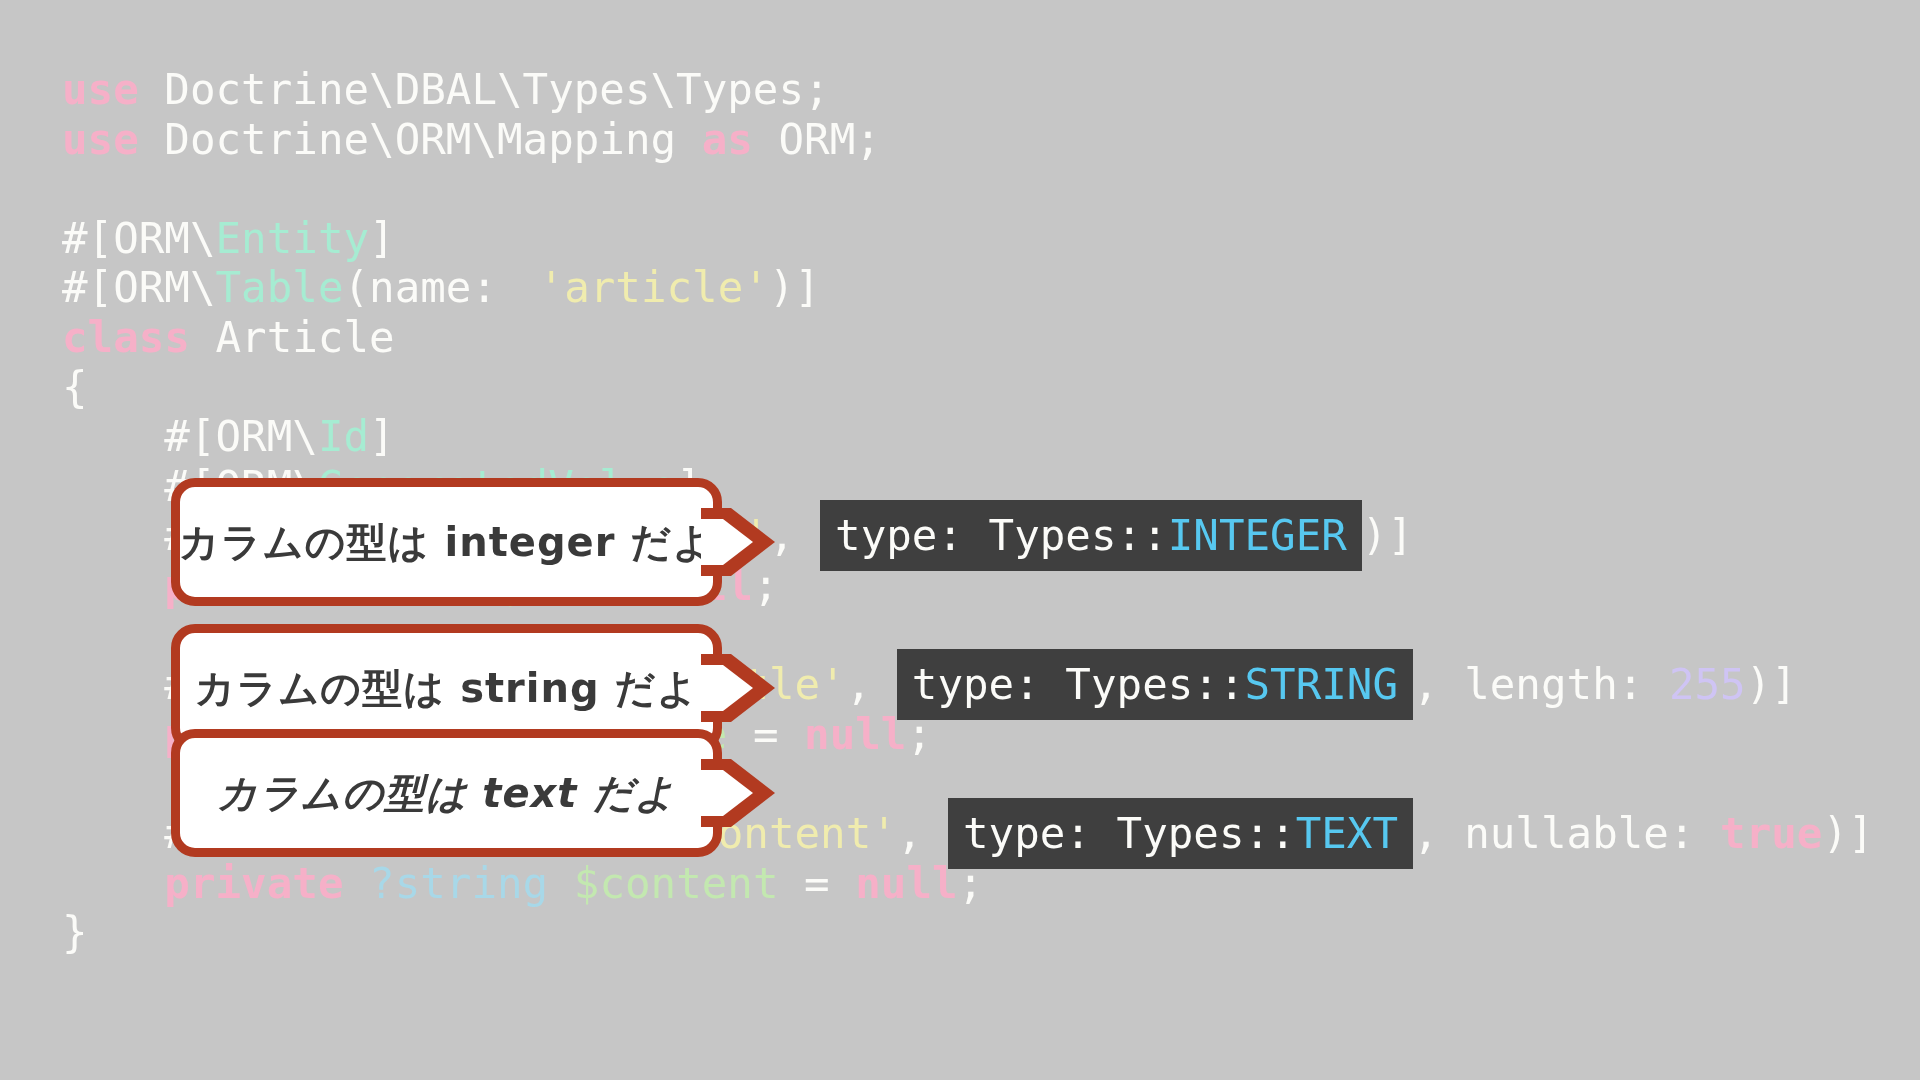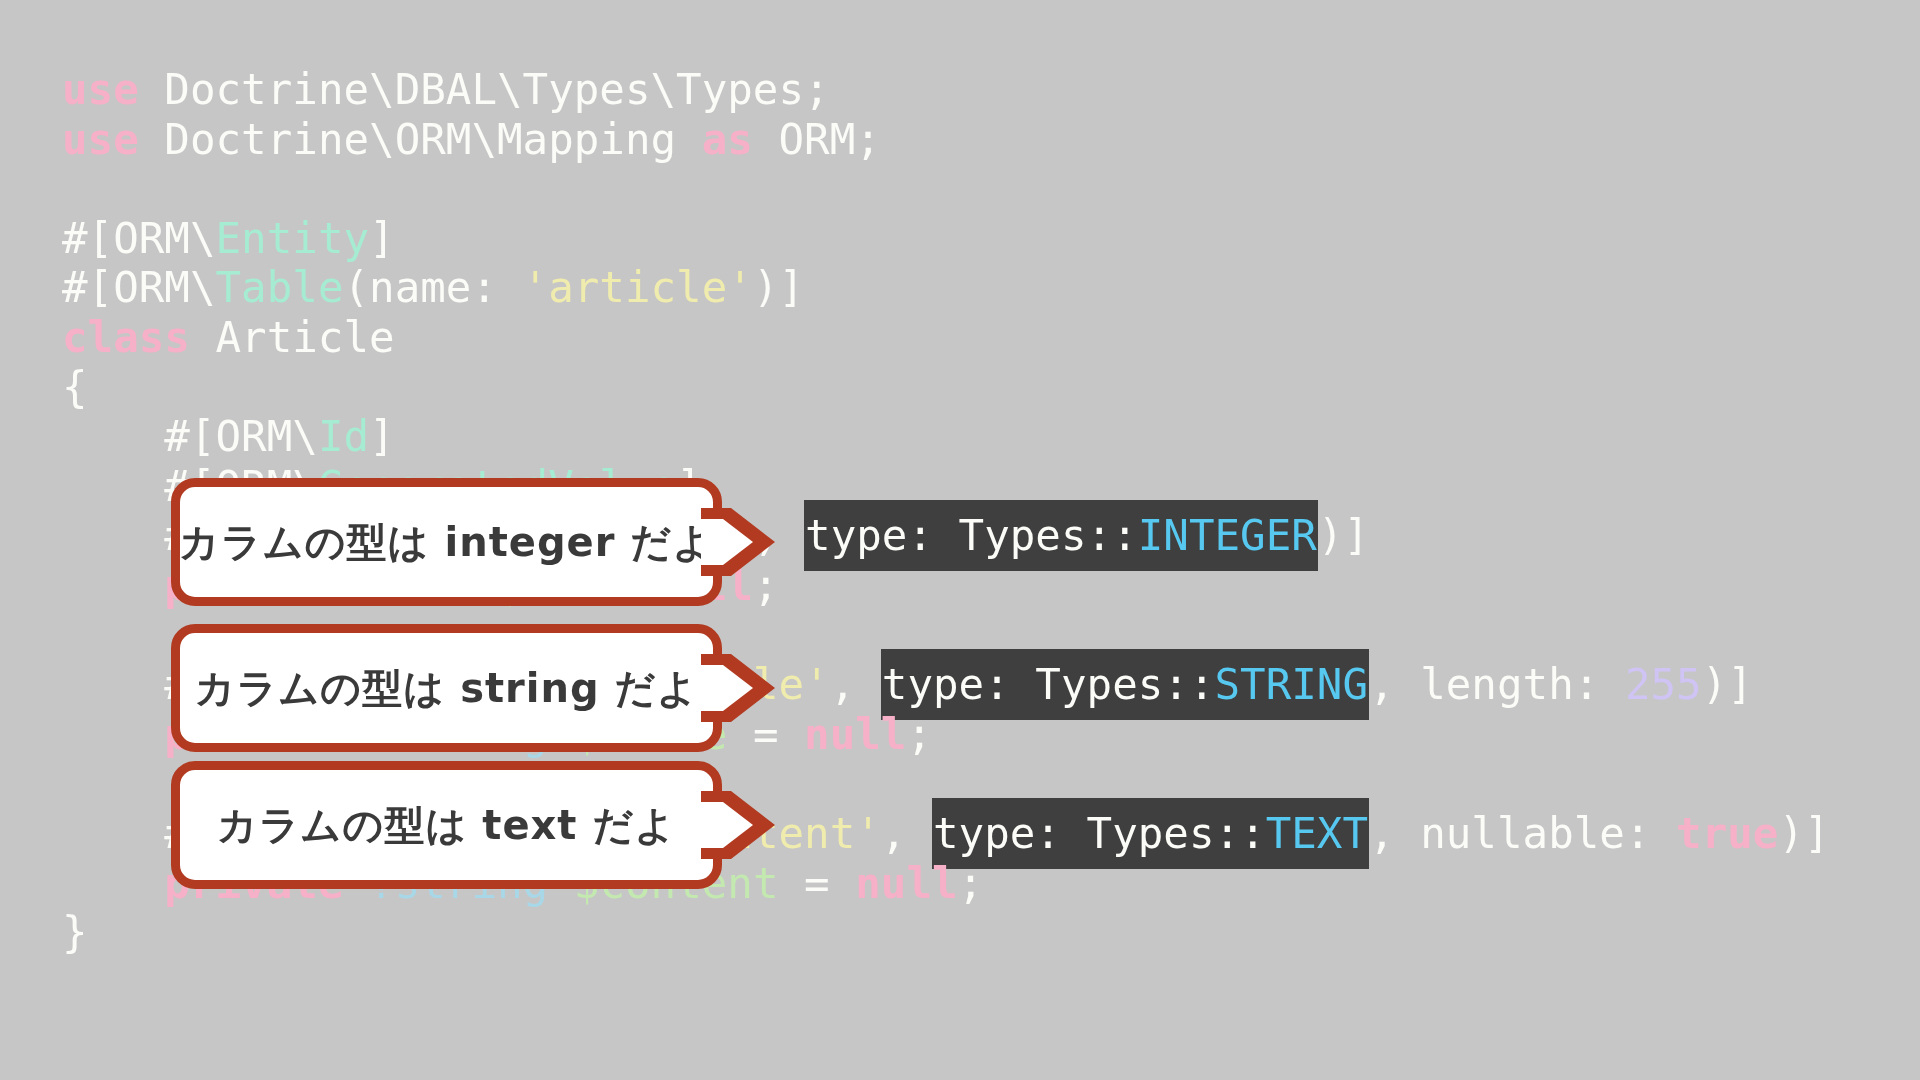--- a/index.html
+++ b/index.html
@@ -36,28 +36,28 @@
     font-family: "DejaVu Sans Mono", monospace;
     font-size: 42.5px;
     line-height: 49.6px;
     white-space: pre;
     color: var(--code-default);
   }
   .code .line { height: 49.6px; }
   .pl    { color: var(--code-default); }
   .kw    { color: var(--keyword); font-weight: bold; }
   .cls   { color: var(--class-name); }
-  .str   { color: var(--string); }
+  .str   { color: var(--string); margin-left: 16px; }
   .const { color: var(--constant); }
   .num   { color: var(--number); }
   .var   { color: var(--variable); }
   .ty    { color: var(--type-hint); }
   .hl {
     background: var(--highlight-bg);
-    padding: 11px 1px;
+    padding: 11px 15px;
     margin: -11px 0;
   }
 
   
   .callout {
     position: absolute;
     left: 171px;
     width: 551px;
     height: 128px;
     background: var(--callout-bg);
@@ -78,21 +78,21 @@
   .tail {
     position: absolute;
     right: -68px;
     top: 50%;
     transform: translateY(-50%);
     width: 80px;
     height: 80px;
   }
   .callout-1 { top: 478px; }
   .callout-2 { top: 624px; }
-  .callout-3 { top: 761px; }
+  .callout-3 { top: 729px; font-style: italic; }
 </style>
 </head>
 <body>
 
 <div class="slide">
 
   <pre class="code"><div class="line"><span class="kw">use</span><span class="pl"> Doctrine\DBAL\Types\Types;</span></div><div class="line"><span class="kw">use</span><span class="pl"> Doctrine\ORM\Mapping </span><span class="kw">as</span><span class="pl"> ORM;</span></div><div class="line">&nbsp;</div><div class="line"><span class="pl">#[ORM\</span><span class="cls">Entity</span><span class="pl">]</span></div><div class="line"><span class="pl">#[ORM\</span><span class="cls">Table</span><span class="pl">(name: </span><span class="str">'article'</span><span class="pl">)]</span></div><div class="line"><span class="kw">class</span><span class="pl"> Article</span></div><div class="line"><span class="pl">{</span></div><div class="line"><span class="pl">    #[ORM\</span><span class="cls">Id</span><span class="pl">]</span></div><div class="line"><span class="pl">    #[ORM\</span><span class="cls">GeneratedValue</span><span class="pl">]</span></div><div class="line"><span class="pl">    #[ORM\</span><span class="cls">Column</span><span class="pl">(name: </span><span class="str">'id'</span><span class="pl">, </span><span class="hl"><span class="pl">type: Types::</span><span class="const">INTEGER</span></span><span class="pl">)]</span></div><div class="line"><span class="pl">    </span><span class="kw">private</span><span class="pl"> </span><span class="ty">?int</span><span class="pl"> </span><span class="var">$id</span><span class="pl"> = </span><span class="kw">null</span><span class="pl">;</span></div><div class="line">&nbsp;</div><div class="line"><span class="pl">    #[ORM\</span><span class="cls">Column</span><span class="pl">(name: </span><span class="str">'title'</span><span class="pl">, </span><span class="hl"><span class="pl">type: Types::</span><span class="const">STRING</span></span><span class="pl">, length: </span><span class="num">255</span><span class="pl">)]</span></div><div class="line"><span class="pl">    </span><span class="kw">private</span><span class="pl"> </span><span class="ty">?string</span><span class="pl"> </span><span class="var">$title</span><span class="pl"> = </span><span class="kw">null</span><span class="pl">;</span></div><div class="line">&nbsp;</div><div class="line"><span class="pl">    #[ORM\</span><span class="cls">Column</span><span class="pl">(name: </span><span class="str">'content'</span><span class="pl">, </span><span class="hl"><span class="pl">type: Types::</span><span class="const">TEXT</span></span><span class="pl">, nullable: </span><span class="kw">true</span><span class="pl">)]</span></div><div class="line"><span class="pl">    </span><span class="kw">private</span><span class="pl"> </span><span class="ty">?string</span><span class="pl"> </span><span class="var">$content</span><span class="pl"> = </span><span class="kw">null</span><span class="pl">;</span></div><div class="line"><span class="pl">}</span></div></pre>
 
   <div class="callout callout-1">
     <span class="callout-text">カラムの型は integer だよ</span>

